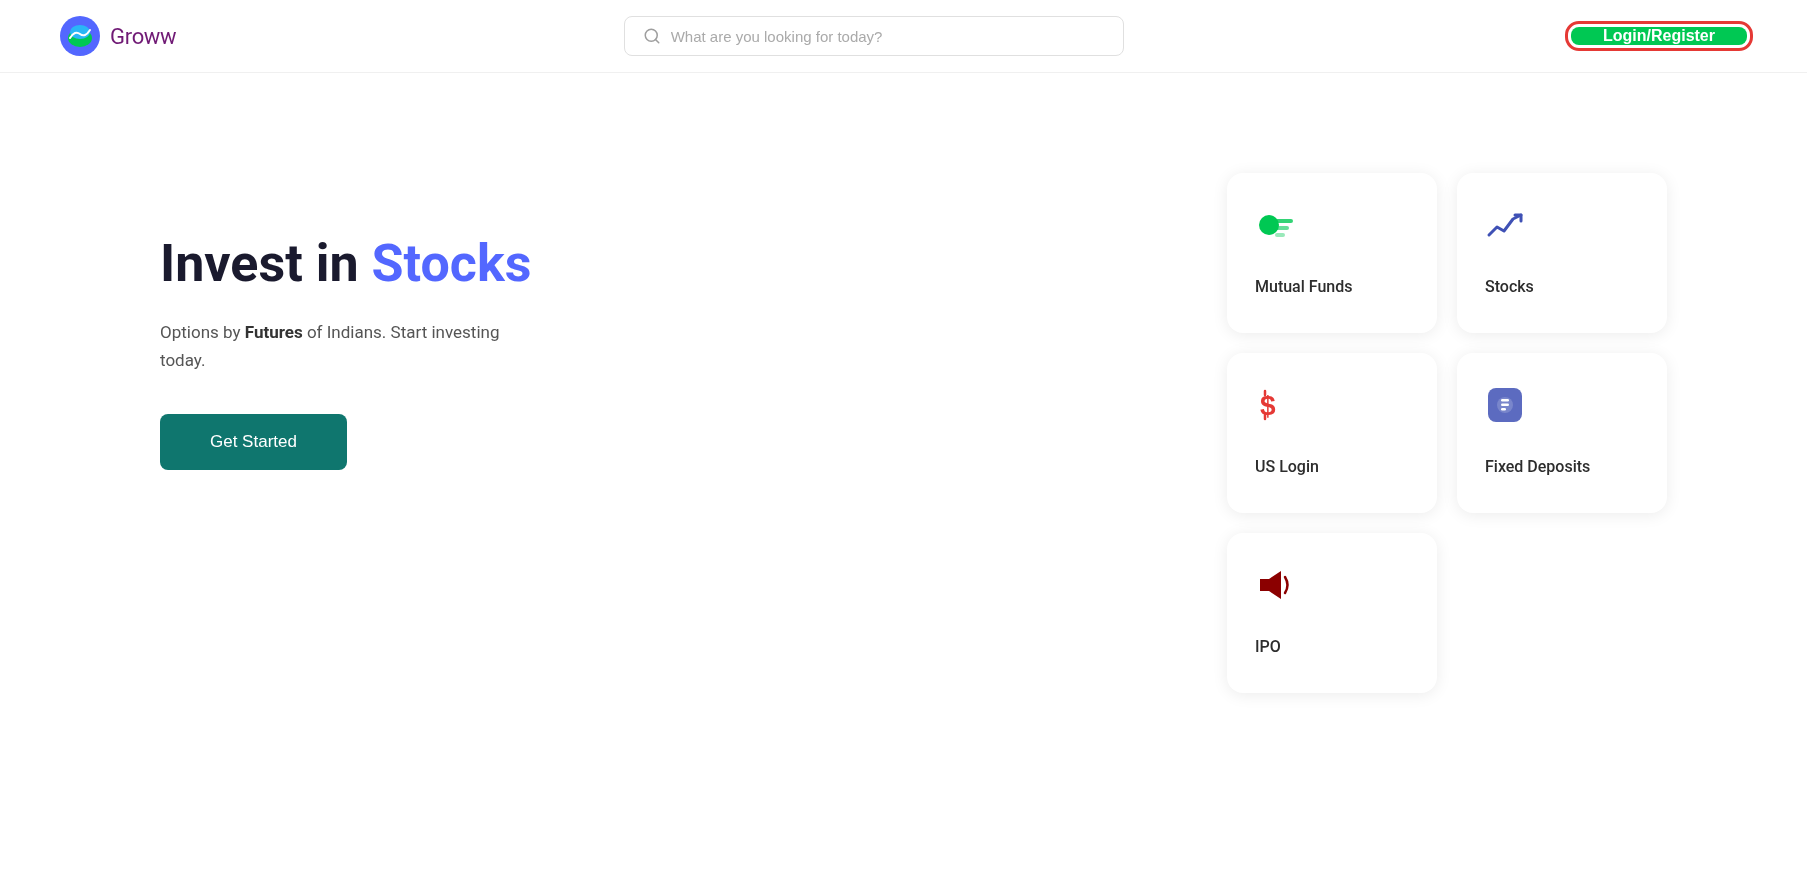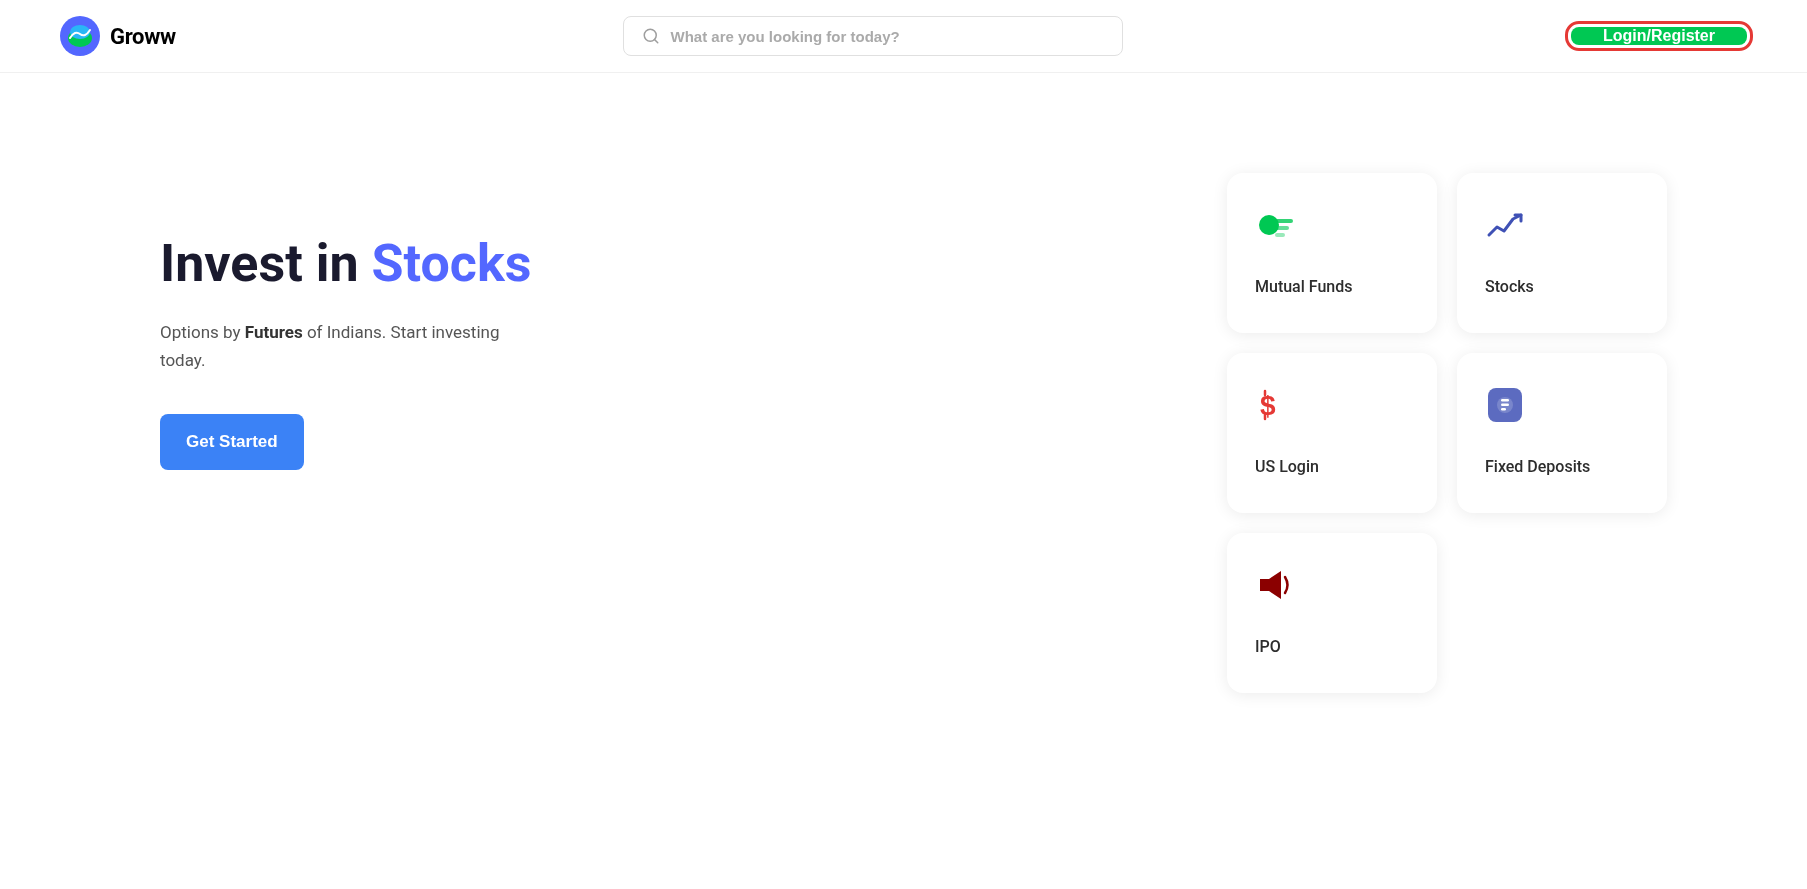--- a/index.html
+++ b/index.html
@@ -33,22 +33,22 @@
       cursor: pointer;
     }
 
     .logo-icon {
       width: 40px;
       height: 40px;
     }
 
     .logo-text {
       font-size: 22px;
-      font-weight: 700;
-      color: #000000;
+      font-weight: 400;
+      color: #701a75;
       letter-spacing: -0.3px;
     }
 
     .search-bar {
       display: flex;
       align-items: center;
       background: #ffffff;
       border: 1.5px solid #e0e0e0;
       border-radius: 8px;
       padding: 10px 18px;
@@ -61,21 +61,20 @@
       flex-shrink: 0;
     }
 
     .search-input {
       border: none;
       outline: none;
       font-size: 15px;
       color: #0f172a;
       width: 100%;
       background: transparent;
-      font-weight: bold;
     }
 
     .search-input::placeholder {
       color: #aaa;
     }
 
     .login-btn {
       background: #00c853;
       color: #ffffff;
       border: none;
@@ -121,27 +120,27 @@
       margin-bottom: 40px;
       max-width: 380px;
     }
 
     .hero-subtitle strong {
       font-weight: 700;
       color: #333;
     }
 
     .get-started-btn {
-      background: #3b82f6;
+      background: #0f766e;
       color: #ffffff;
       border: none;
       border-radius: 8px;
-      padding: 18px 26px;
+      padding: 18px 50px;
       font-size: 17px;
-      font-weight: 700;
+      font-weight: 400;
       cursor: pointer;
     }
 
     
     .right-section {
       display: grid;
       grid-template-columns: 210px 210px;
       grid-template-rows: auto auto auto;
       gap: 20px;
       padding-top: 20px;

